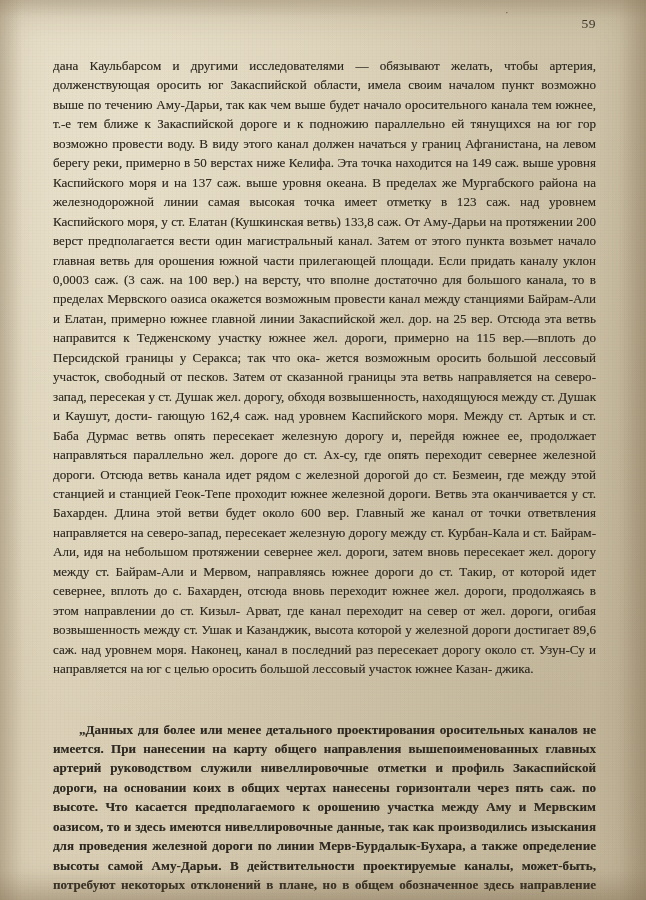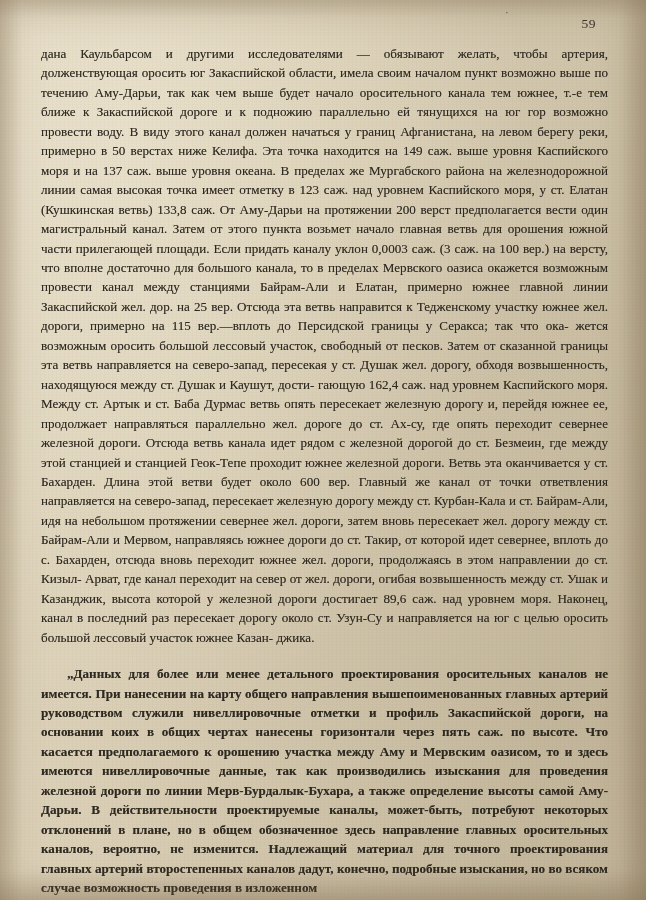--- a/index.html
+++ b/index.html
@@ -67,21 +67,21 @@
     font-size: 13.1px;
     line-height: 19.45px;
     color: #2e2a22;
     text-align: justify;
     text-justify: inter-word;
     hyphens: manual;
     font-family: "Liberation Serif", serif;
     text-shadow: 0 0 0.6px rgba(50,42,30,0.45);
   }
   .body-text p {
-    margin: 4px;
+    margin: 16px;
   }
   .body-text p.indent {
     text-indent: 26px;
     font-weight: bold;
   }
   .para-gap {
     height: 9px;
   }
   .smudge-a {
     position: absolute;

